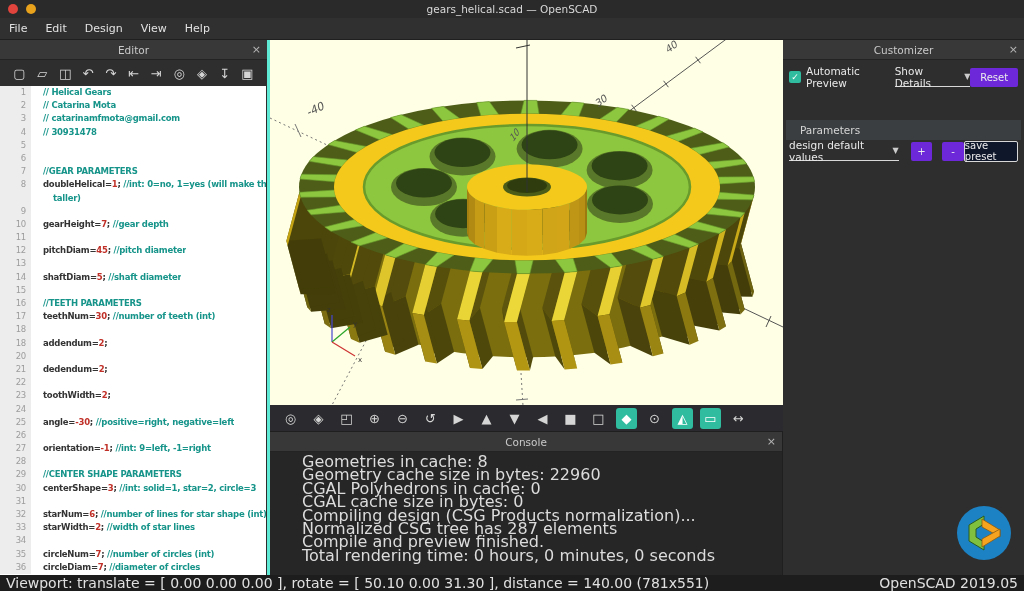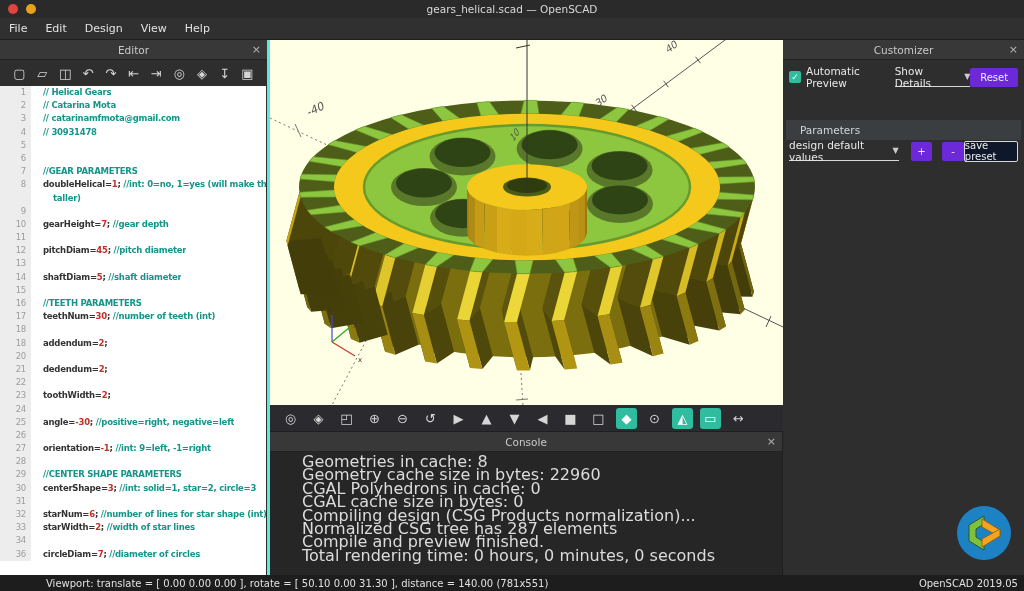--- a/index.html
+++ b/index.html
@@ -40,21 +40,21 @@
   .cust-label{color:#e8e8e8;font-size:10.5px;}
   .checkbox{width:12px;height:12px;border-radius:2px;display:flex;align-items:center;justify-content:center;color:#fff;font-size:9px;margin-right:5px;flex:0 0 auto;}
   .dropdown{display:flex;align-items:center;justify-content:space-between;border-bottom:1px solid #d8d8d8;color:#e8e8e8;font-size:10.5px;height:18px;}
   .caret{color:#cccccc;font-size:8px;margin-left:6px;}
   .btn{background:#6d28d9;color:#ececec;font-size:10px;border-radius:2px;display:flex;align-items:center;justify-content:center;height:19px;}
   .btn.outlined{background:#0f172a;border:1px solid #d8d8d8;}
   #params-bar{position:absolute;left:3px;top:80px;right:3px;height:20px;background:#3a3e40;color:#d5d5d5;font-size:10.5px;display:flex;align-items:center;padding-left:14px;box-sizing:border-box;}
   #logo{position:absolute;right:10px;bottom:12px;width:60px;height:60px;}
   
   #statusbar{position:absolute;left:0;top:575px;width:1024px;height:16px;background:#1d1d1d;display:flex;align-items:center;justify-content:space-between;padding:0 6px;box-sizing:border-box;}
-  .status-text{color:#e0e0e0;font-size:10px;white-space:pre;margin-left:40px;}
+  .status-text{color:#e0e0e0;font-size:14px;white-space:pre;}
 </style>
 </head>
 <body>
 
 <div id="app">
 
   <div id="menubar">
       <div class="menu-item">File</div>
       <div class="menu-item">Edit</div>
       <div class="menu-item">Design</div>
@@ -115,20 +115,21 @@
         <div class="crow"><span class="ln">25</span><span class="ct"><span class="seg-p">angle=</span><span class="seg-n">-30</span><span class="seg-p">; </span><span class="seg-c">//positive=right, negative=left</span></span></div>
         <div class="crow"><span class="ln">26</span><span class="ct"></span></div>
         <div class="crow"><span class="ln">27</span><span class="ct"><span class="seg-p">orientation=</span><span class="seg-n">-1</span><span class="seg-p">; </span><span class="seg-c">//int: 9=left, -1=right</span></span></div>
         <div class="crow"><span class="ln">28</span><span class="ct"></span></div>
         <div class="crow"><span class="ln">29</span><span class="ct"><span class="seg-c">//CENTER SHAPE PARAMETERS</span></span></div>
         <div class="crow"><span class="ln">30</span><span class="ct"><span class="seg-p">centerShape=</span><span class="seg-n">3</span><span class="seg-p">; </span><span class="seg-c">//int: solid=1, star=2, circle=3</span></span></div>
         <div class="crow"><span class="ln">31</span><span class="ct"></span></div>
         <div class="crow"><span class="ln">32</span><span class="ct"><span class="seg-p">starNum=</span><span class="seg-n">6</span><span class="seg-p">; </span><span class="seg-c">//number of lines for star shape (int)</span></span></div>
         <div class="crow"><span class="ln">33</span><span class="ct"><span class="seg-p">starWidth=</span><span class="seg-n">2</span><span class="seg-p">; </span><span class="seg-c">//width of star lines</span></span></div>
         <div class="crow"><span class="ln">34</span><span class="ct"></span></div>
+        <div class="crow"><span class="ln">35</span><span class="ct"><span class="seg-p">circleNum=</span><span class="seg-n">7</span><span class="seg-p">; </span><span class="seg-c">//number of circles (int)</span></span></div>
         <div class="crow"><span class="ln">36</span><span class="ct"><span class="seg-p">circleDiam=</span><span class="seg-n">7</span><span class="seg-p">; </span><span class="seg-c">//diameter of circles</span></span></div>
       </div>
   </div>
 
   <div id="viewport" style="background: rgb(255, 255, 229);"><svg width="513" height="365" viewBox="0 0 513 365">
         <line x1="0" y1="78" x2="150" y2="149" stroke="#777" stroke-width="1" stroke-dasharray="2,3"></line>
         <line x1="25" y1="84" x2="31" y2="97" stroke="#777"></line>
         <text x="52" y="70" font-size="11" fill="#555" transform="rotate(-26 52 70) skewX(-12)">-40</text>
         <line x1="257" y1="147" x2="482" y2="-20" stroke="#555"></line>
         <line x1="300" y1="186" x2="513" y2="287" stroke="#555"></line>

